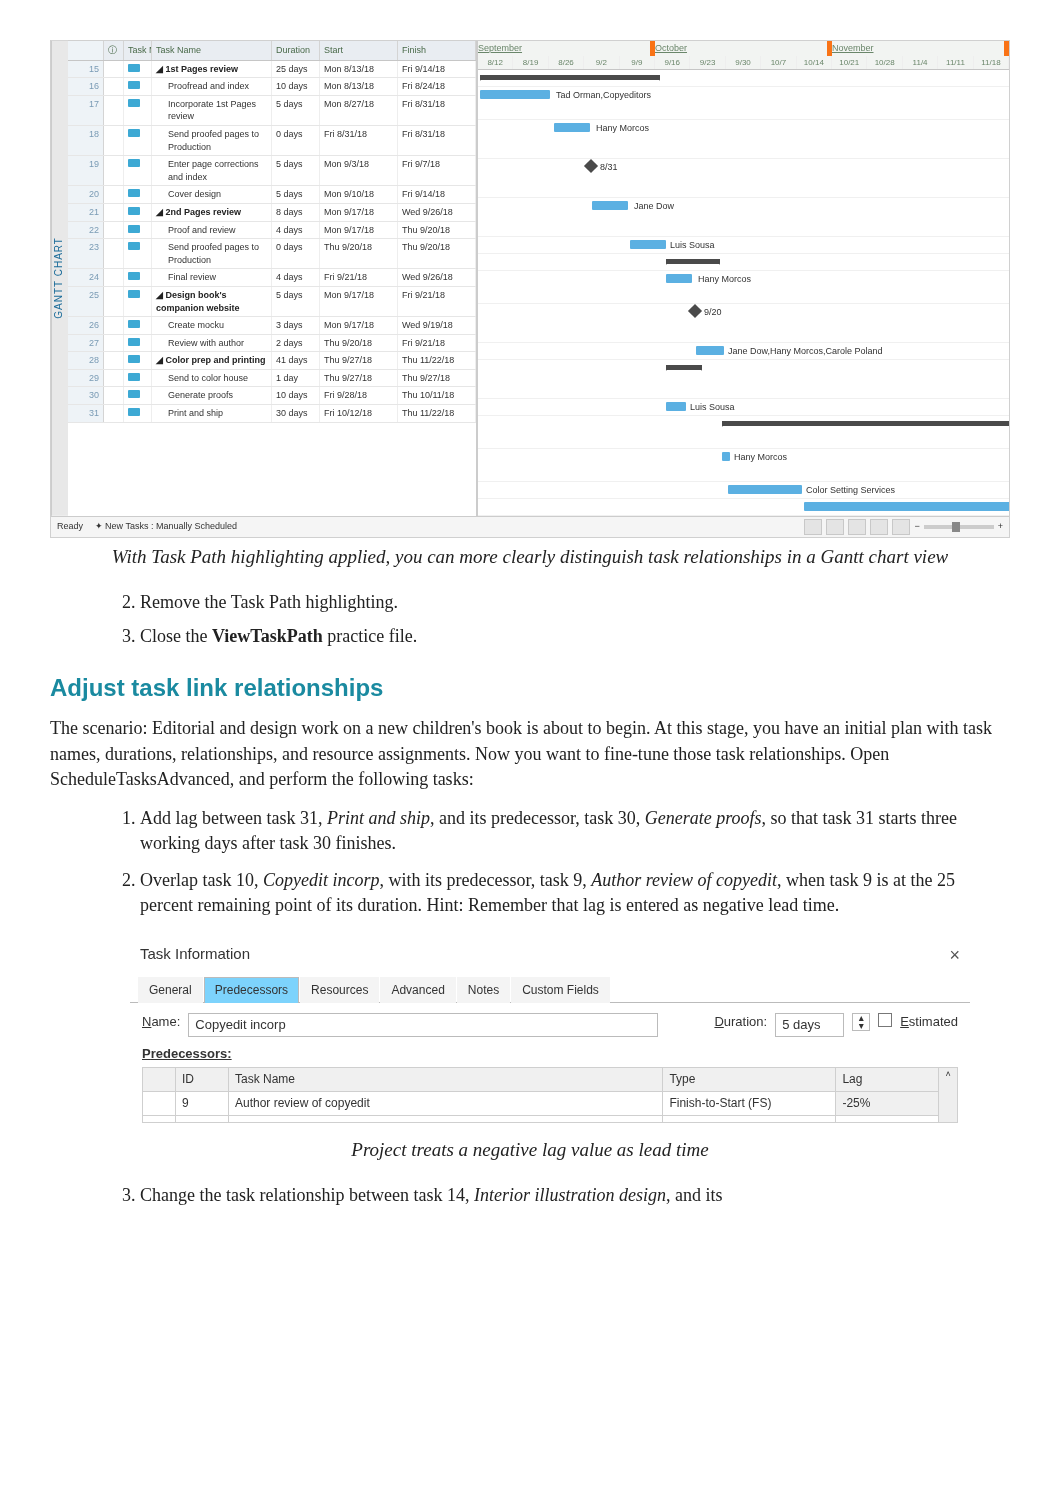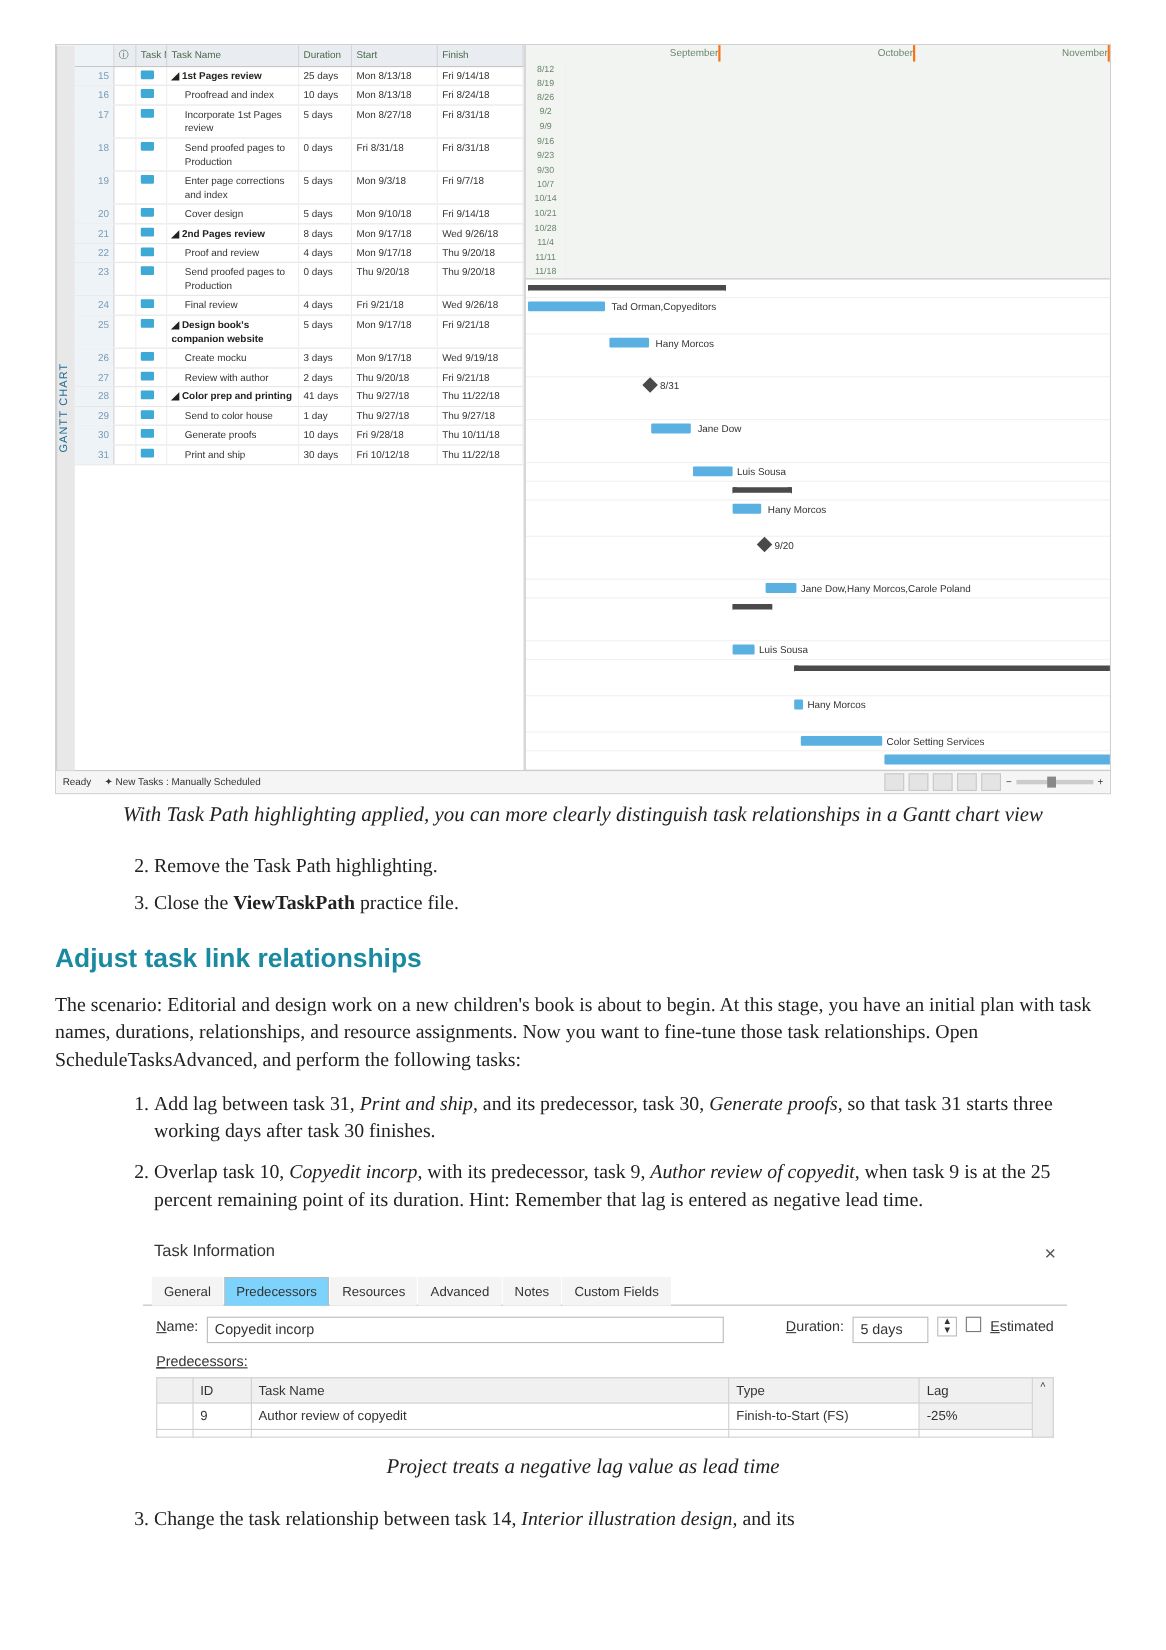--- a/index.html
+++ b/index.html
@@ -104,29 +104,29 @@
     border-bottom: 1px solid #c6c6c6;
     background:#f2f4f2;
   }
   .timeline-months {
     display:flex;
     font-size:9px;
     color:#6a866a;
   }
   .timeline-months div {
     flex:1;
-    text-align:right;
-    border-right:2px solid #f97316;
+    text-align:left;
+    border-right:5px solid #f97316;
     padding:1px 0;
+    text-decoration:underline;
   }
   .timeline-days {
     display:flex;
     font-size:8px;
     color:#6a866a;
-    flex-direction:column;
   }
   .timeline-days div {
     width:37px;
     text-align:center;
     border-right:1px solid #eee;
     padding:1px 0;
     box-sizing:border-box;
   }
   .bars {
     position: relative;
@@ -274,21 +274,21 @@
     font-size:13px;
   }
   .ti-input {
     border:1px solid #bbb;
     padding:2px 6px;
     font-size:13px;
     background:#fff;
   }
   .spin { width:16px;text-align:center;border:1px solid #bbb;font-size:10px;line-height:8px;}
   .chk { width:12px;height:12px;border:1px solid #777;display:inline-block;vertical-align:middle;}
-  .ti-subhead { text-decoration:underline; font-size:13px; margin:2px 0 4px 0;}
+  .ti-subhead { text-decoration:underline; font-size:13px; margin:2px 0 4px 0;font-weight:bold;}
   .pred-table {
     width:100%;
     border-collapse:collapse;
     font-size:12px;
   }
   .pred-table th, .pred-table td {
     border:1px solid #cfcfcf;
     padding:3px 6px;
     text-align:left;
     background:#fff;

